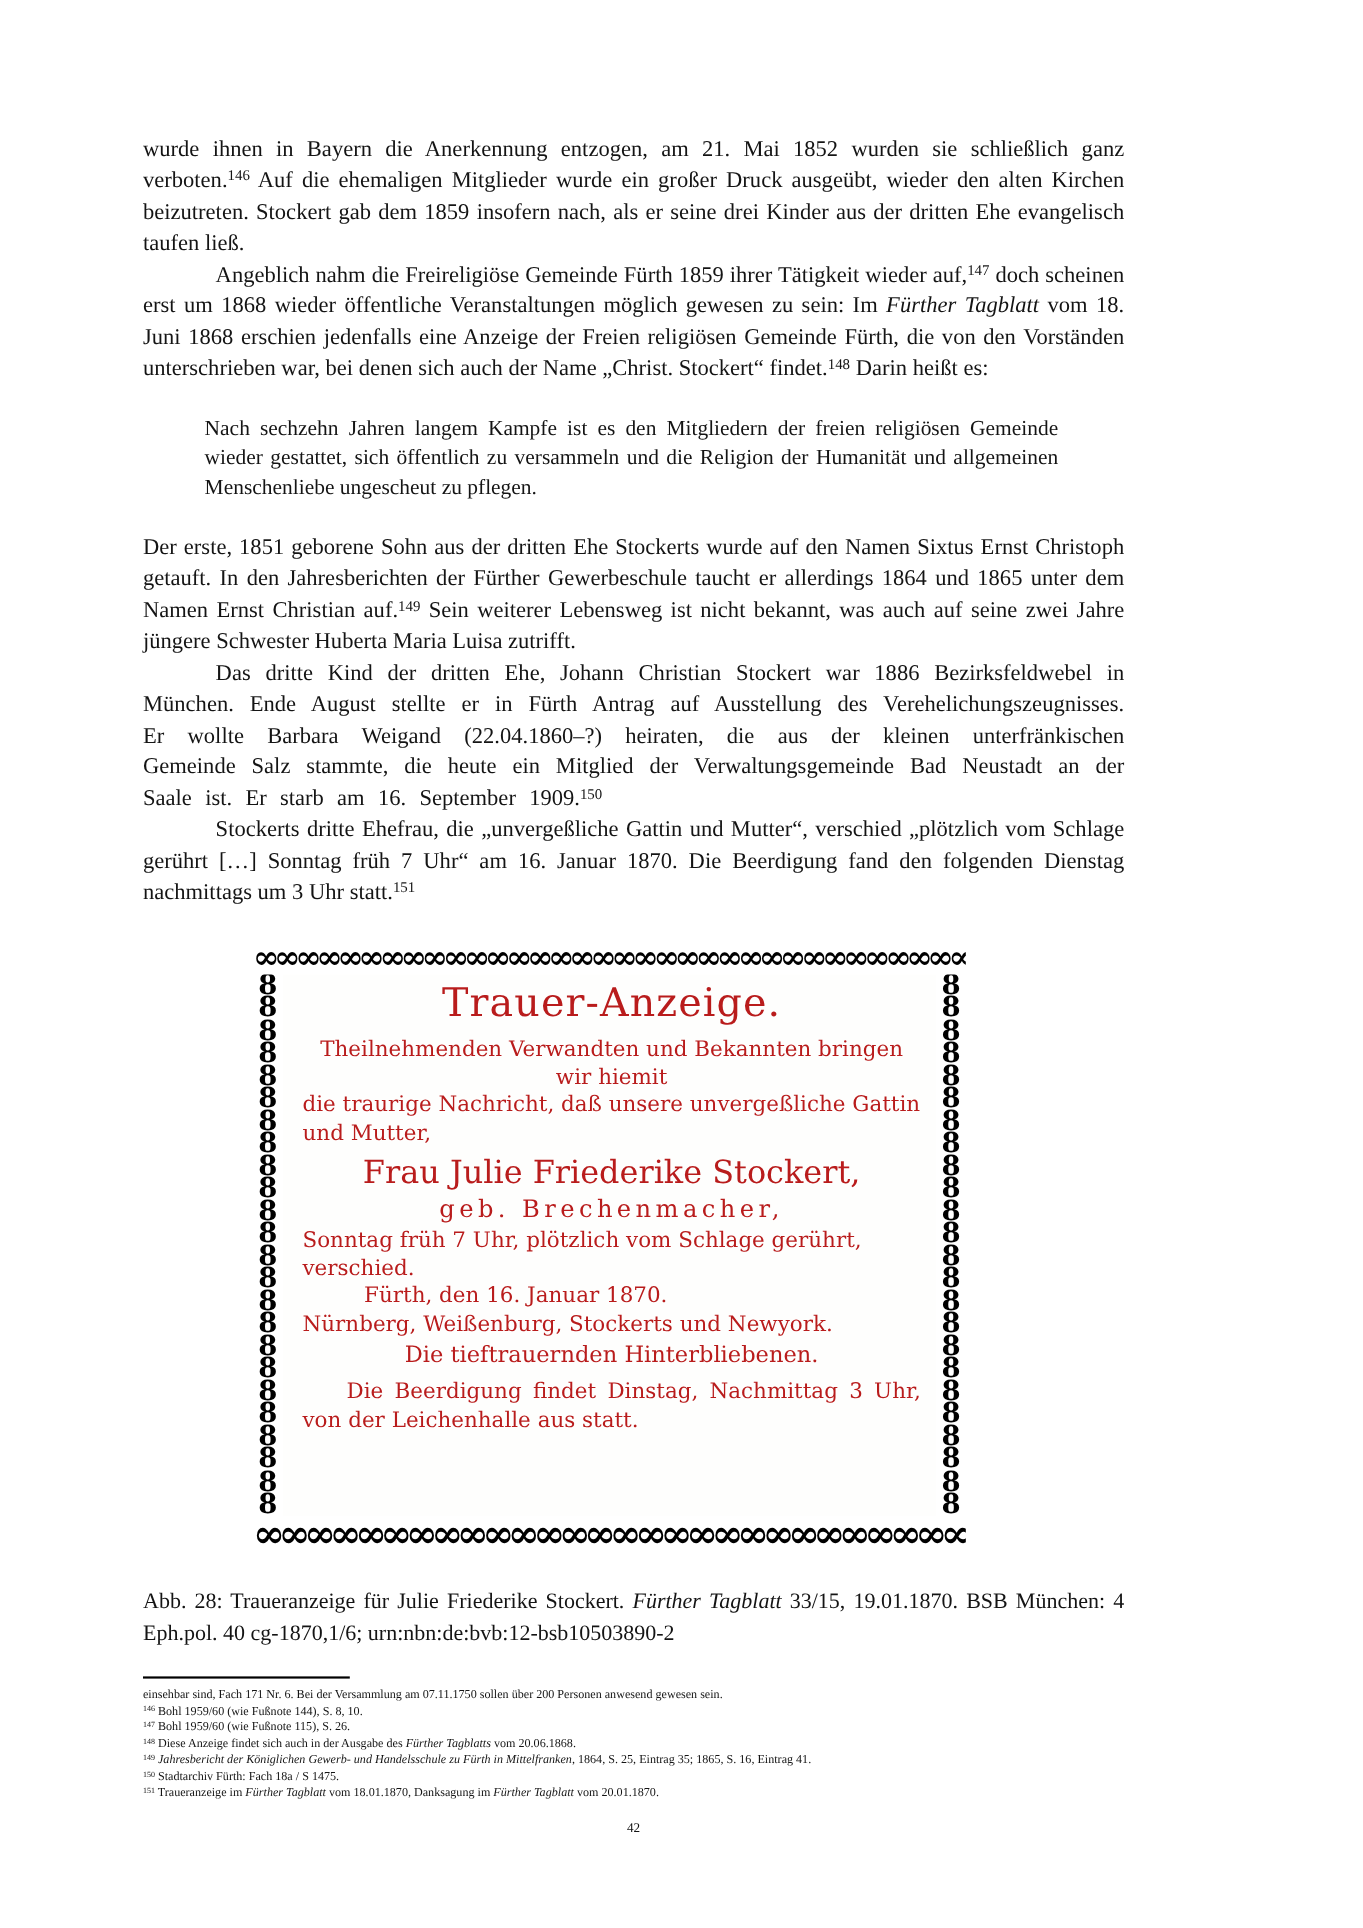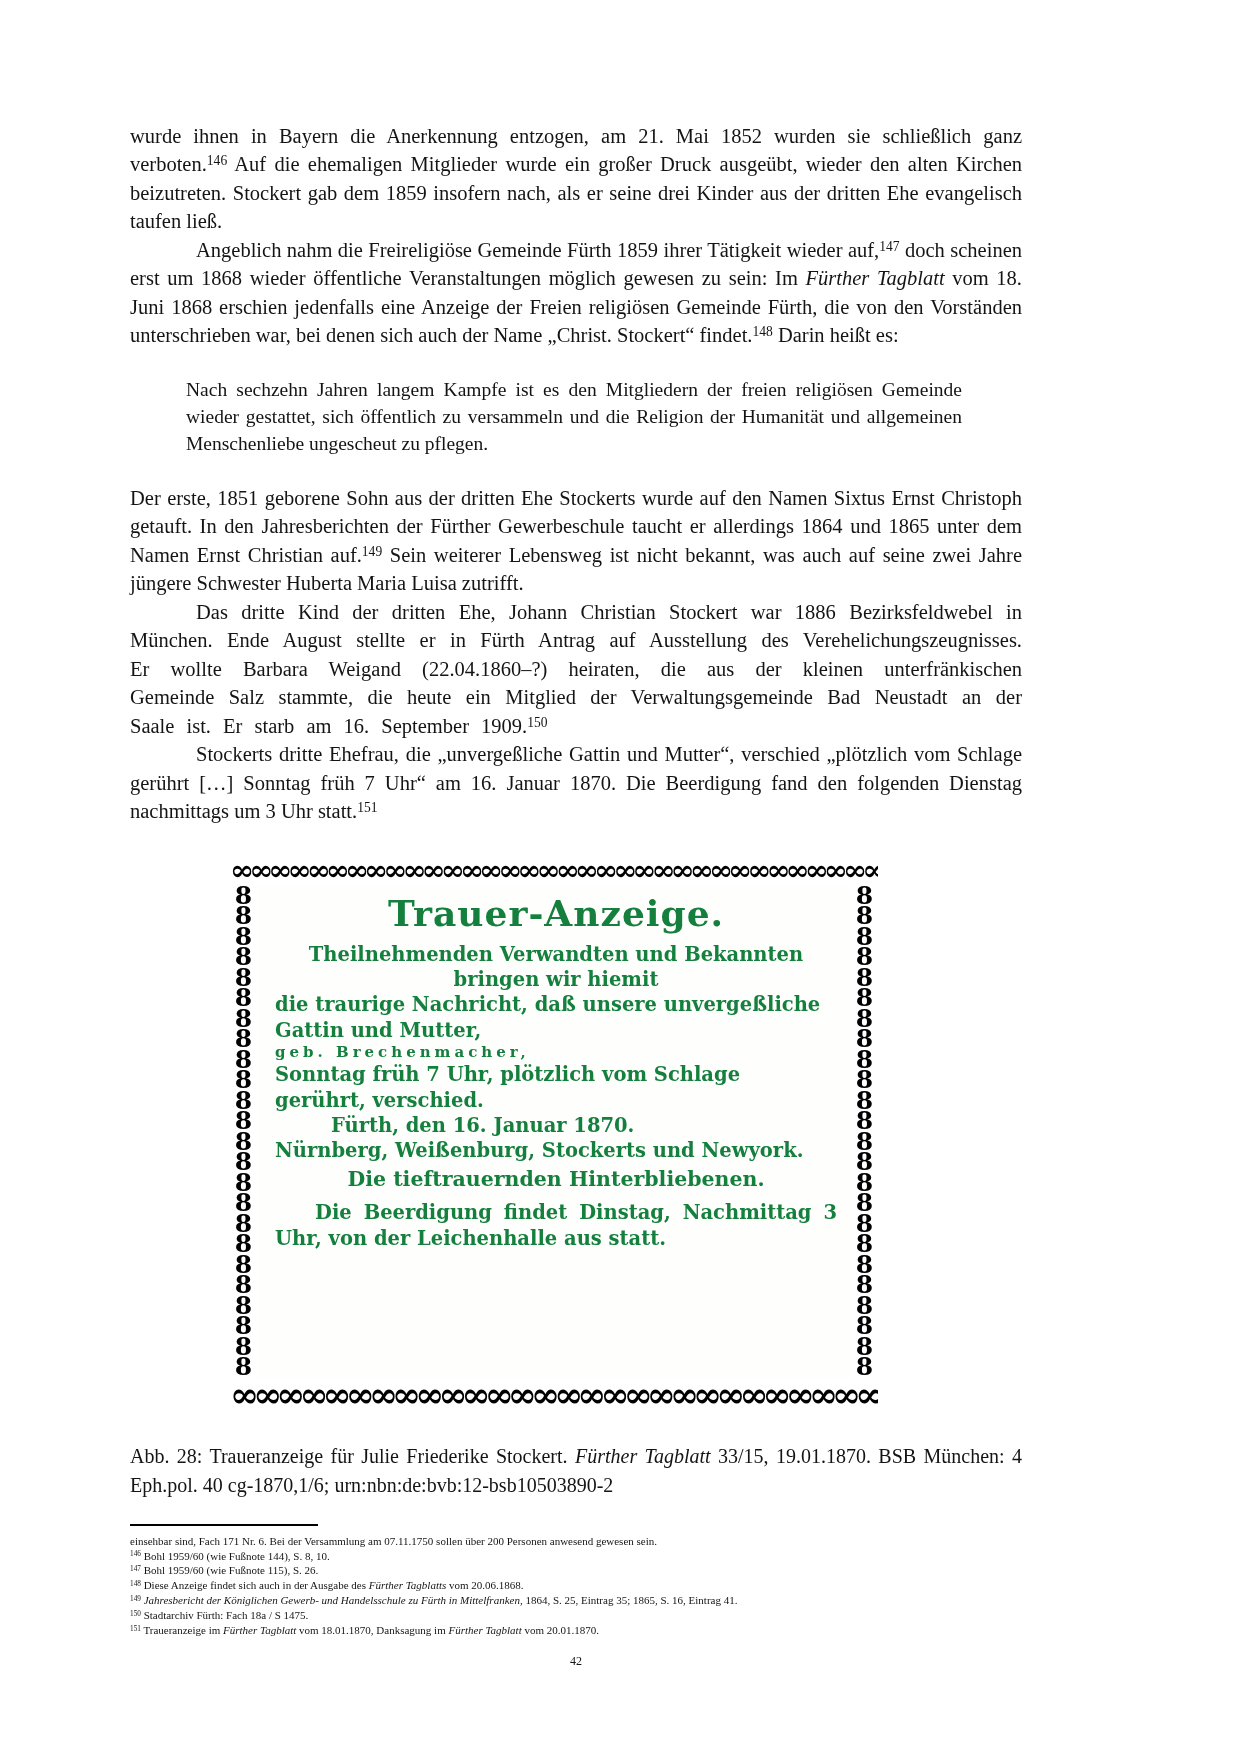--- a/index.html
+++ b/index.html
@@ -23,28 +23,28 @@
   
   .notice-wrap { margin: 30px 0 0 0; }
   .notice { width: 648px; margin-left: 100px; }
   .chain { font-family: "DejaVu Serif", serif; font-weight: bold; color: #000; user-select: none; }
   .chain-top { height: 30px; overflow: hidden; white-space: nowrap; font-size: 29px; line-height: 29px; letter-spacing: -5px; }
   .chain-bottom { height: 36px; overflow: hidden; white-space: nowrap; font-size: 35px; line-height: 33px; letter-spacing: -6px; }
   .notice-mid { display: flex; }
   .chain-side { width: 27px; overflow: hidden; font-size: 25px; line-height: 0.82; word-break: break-all; text-align: center; }
   .notice-content {
     flex: 1; padding: 4px 14px 8px 18px;
-    font-family: "DejaVu Serif", serif; font-weight: bold; color: #15803d;
+    font-family: "DejaVu Serif", serif; font-weight: normal; color: #b91c1c;
     background: #fefefd;
   }
   .n-title { font-size: 36px; text-align: center; margin: 2px 0 8px 0; letter-spacing: 1px; }
   .n-line { font-size: 19.5px; line-height: 1.3; }
   .n-c { text-align: center; }
   .n-name { font-size: 29px; text-align: center; margin: 6px 0 4px 0; }
-  .n-sp { letter-spacing: 4px; font-size: 15px; }
+  .n-sp { letter-spacing: 4px; text-align: center; font-size: 22px; }
   .n-ind { text-indent: 56px; }
   .n-mourn { text-align: center; font-size: 20.5px; margin-top: 3px; }
   .n-burial { margin-top: 9px; text-indent: 40px; text-align: justify; font-size: 19.5px; line-height: 1.32; }
 
   .caption { margin: 28px 0 0 0; font-size: 20px; line-height: 1.45; text-align: justify; }
 
   .fn-rule { width: 188px; border-top: 2px solid #000; margin: 24px 0 8px 0; }
   .footnotes { margin: 0; }
   .fn { font-size: 11px; line-height: 1.36; text-align: justify; margin: 0; }
   .page-number { text-align: center; font-size: 12px; margin-top: 16px; }
@@ -65,20 +65,21 @@
 
   <figure class="notice-wrap" style="margin:30px 0 0 0; padding:0;">
     <div class="notice">
       <div class="chain chain-top">∞∞∞∞∞∞∞∞∞∞∞∞∞∞∞∞∞∞∞∞∞∞∞∞∞∞∞∞∞∞∞∞∞∞∞∞∞∞∞∞∞∞∞∞∞∞∞∞∞∞∞∞∞∞∞∞∞∞∞∞</div>
       <div class="notice-mid">
         <div class="chain chain-side">888888888888888888888888</div>
         <div class="notice-content">
           <div class="n-title">Trauer-Anzeige.</div>
           <div class="n-line n-c">Theilnehmenden Verwandten und Bekannten bringen wir hiemit</div>
           <div class="n-line">die traurige Nachricht, daß unsere unvergeßliche Gattin und Mutter,</div>
+          <div class="n-name">Frau Julie Friederike Stockert,</div>
           <div class="n-line n-sp">geb. Brechenmacher,</div>
           <div class="n-line">Sonntag früh 7 Uhr, plötzlich vom Schlage gerührt, verschied.</div>
           <div class="n-line n-ind">Fürth, den 16. Januar 1870.</div>
           <div class="n-line">Nürnberg, Weißenburg, Stockerts und Newyork.</div>
           <div class="n-mourn">Die tieftrauernden Hinterbliebenen.</div>
           <div class="n-burial">Die Beerdigung findet Dinstag, Nachmittag 3 Uhr, von der Leichenhalle aus statt.</div>
         </div>
         <div class="chain chain-side">888888888888888888888888</div>
       </div>
       <div class="chain chain-bottom">∞∞∞∞∞∞∞∞∞∞∞∞∞∞∞∞∞∞∞∞∞∞∞∞∞∞∞∞∞∞∞∞∞∞∞∞∞∞∞∞∞∞∞∞∞∞∞∞∞∞∞∞∞∞∞∞∞∞∞∞</div>

